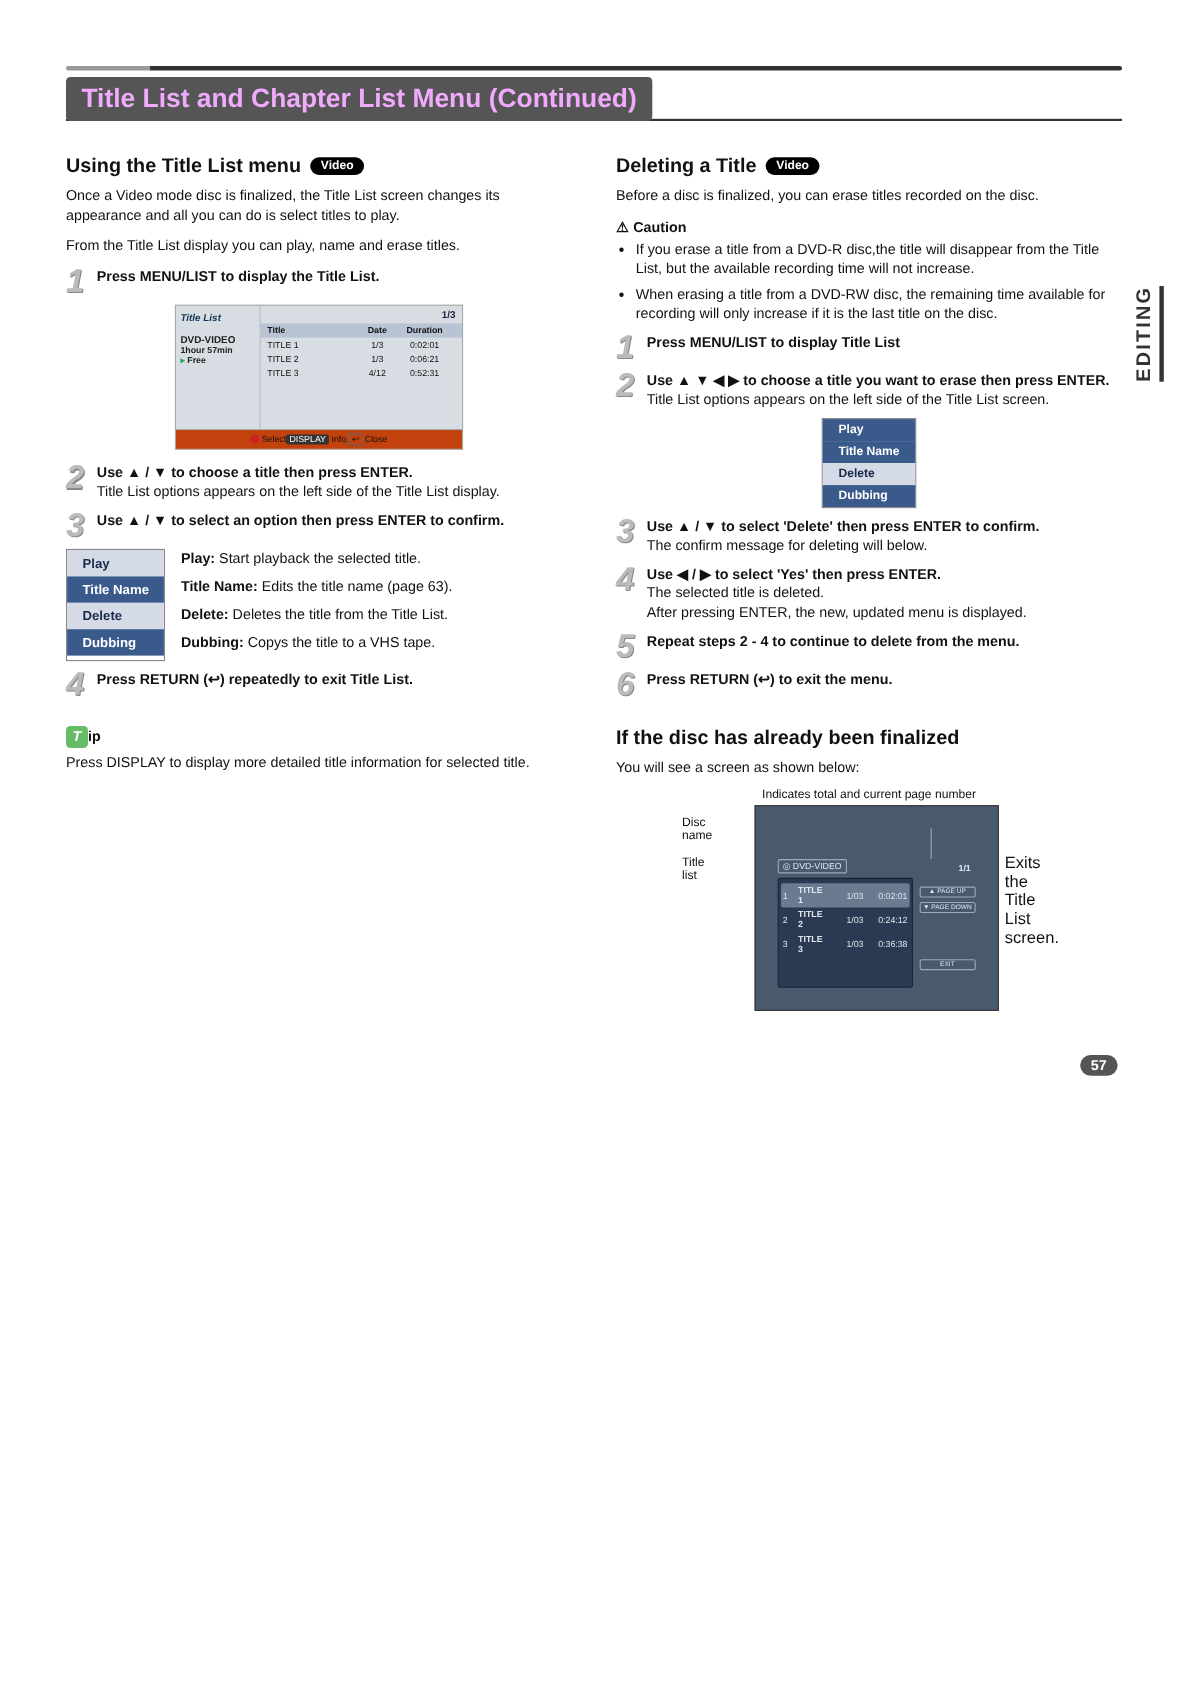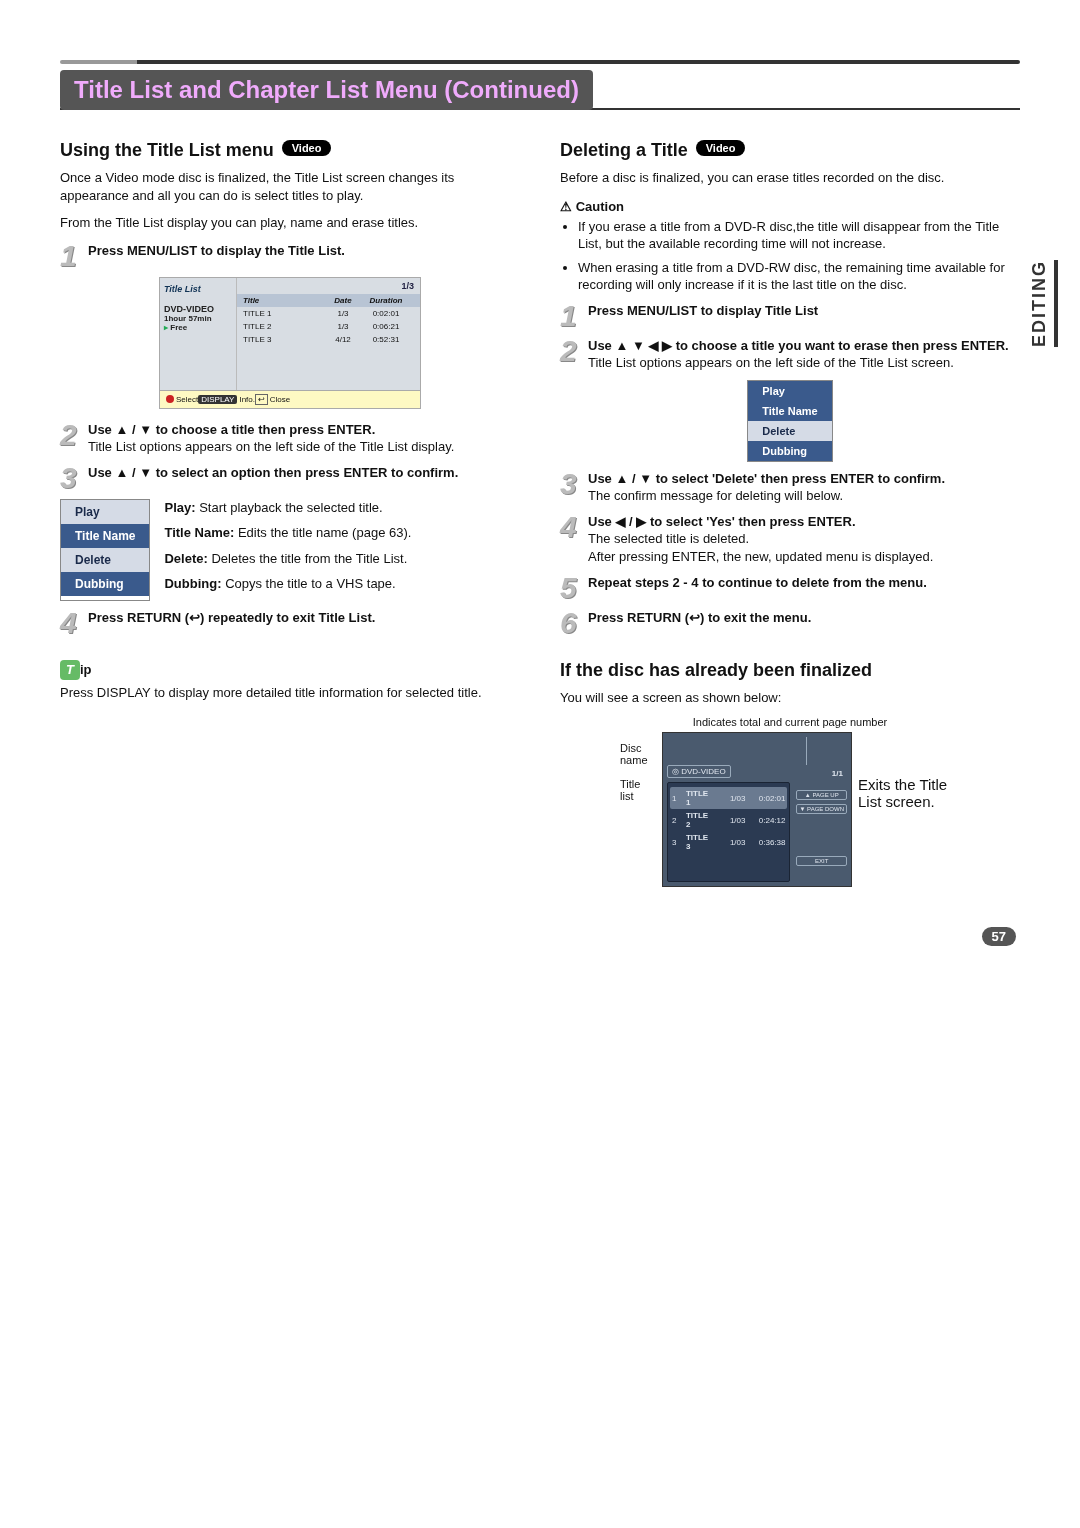--- a/index.html
+++ b/index.html
@@ -41,21 +41,21 @@
     margin-top: 20px;
   }
   .col {
     flex: 1;
   }
   .subhead {
     font-size: 18px;
     font-weight: bold;
     margin: 10px 0 8px 0;
     display: flex;
-    align-items: flex-start;
+    align-items: center;
     gap: 8px;
   }
   .badge {
     display: inline-block;
     background: #000;
     color: #fff;
     font-size: 11px;
     padding: 2px 10px;
     border-radius: 10px;
     font-weight: bold;
@@ -123,32 +123,31 @@
     color: #224;
     font-weight: bold;
   }
   .ss1-row {
     display: flex;
     font-size: 8px;
     padding: 2px 0;
   }
   .ss1-row.header {
     background: #b8c4d4;
-    font-style: italic;
     font-weight: bold;
   }
   .ss1-row .c1 { width: 80px; padding-left: 6px;}
   .ss1-row .c2 { width: 40px; text-align: center;}
   .ss1-row .c3 { width: 46px; text-align: center;}
   .ss1-foot {
     display: flex;
-    justify-content: flex-start;
+    justify-content: center;
     padding: 3px 6px;
     border-top: 1px solid #aaa;
-    background: #fef9c3;
+    background: #c2410c;
   }
   .ss1-foot span {
     font-size: 8px;
     display: inline-flex;
     align-items: center;
     gap: 2px;
   }
   .circle {
     width: 8px; height: 8px; border-radius: 50%;
     background: #c22;
@@ -260,21 +259,22 @@
     width: 60px;
     font-size: 11px;
     padding-top: 10px;
   }
   .fin-box {
     width: 180px;
     background: #4a5a6e;
     border: 1px solid #333;
     color: #dfe5ee;
     font-size: 8px;
-    padding: 4px;
+    padding: 20px;
+    margin-left: 32px;
   }
   .fin-box .dvd {
     display: inline-block;
     border: 1px solid #9ab;
     padding: 1px 4px;
     border-radius: 2px;
     margin-bottom: 2px;
   }
   .fin-titlebox {
     background: #2b3a52;

